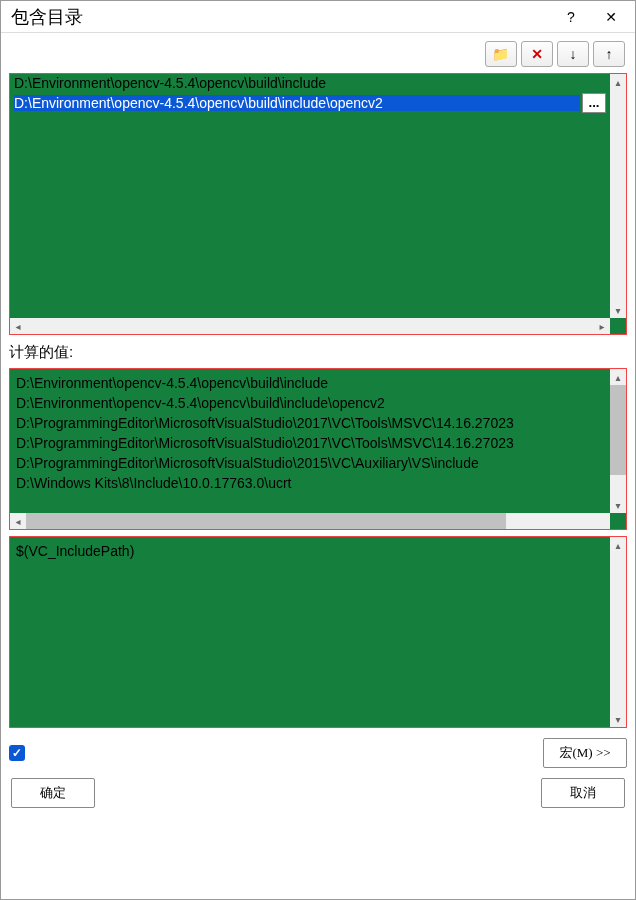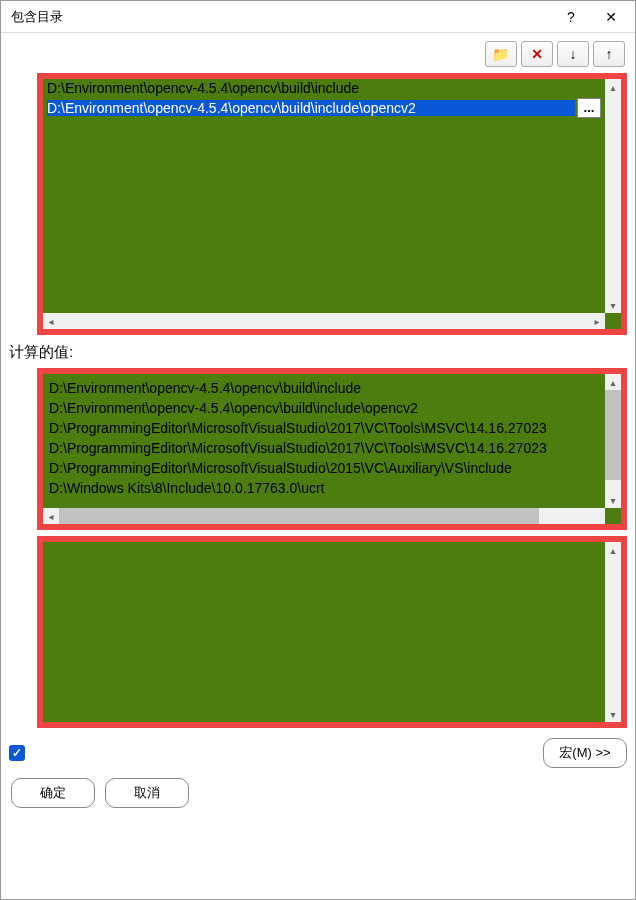--- a/index.html
+++ b/index.html
@@ -14,21 +14,21 @@
       display: flex;
       flex-direction: column;
     }
     .titlebar {
       height: 32px;
       display: flex;
       align-items: center;
       padding: 0 4px 0 10px;
       border-bottom: 1px solid #ddd;
     }
-    .titlebar .title { flex: 1; font-size: 13px; }
+    .titlebar .title { flex: 1; font-size: 18px; }
     .titlebar .tbtn {
       width: 40px;
       height: 28px;
       display: flex;
       align-items: center;
       justify-content: center;
       font-size: 14px;
       cursor: pointer;
       background: transparent;
       border: none;
@@ -52,25 +52,24 @@
       border: 1px solid #aaa;
       border-radius: 3px;
       background: linear-gradient(#fdfdfd,#eee);
       display: flex;
       align-items: center;
       justify-content: center;
       cursor: pointer;
       font-size: 14px;
     }
     .listbox, .calcbox, .inheritbox {
-      border: 6px solid #ef4444;
-      background: #4d7c0f;
+      border: 1px solid #ef4444;
+      background: #15803d;
       position: relative;
       overflow: hidden;
-      margin-left: 28px;
     }
     .listbox { height: 262px; }
     .list-inner {
       position: absolute;
       top: 0; left: 0;
       width: calc(100% - 16px);
       height: calc(100% - 16px);
       overflow: hidden;
     }
     .list-row {
@@ -184,29 +183,30 @@
       width: 16px; height: 16px;
       border-radius: 3px;
       background: #0a58d6;
       display: flex; align-items: center; justify-content: center;
       color: #fff; font-size: 12px; font-weight: bold;
     }
     .btn {
       min-width: 84px;
       height: 30px;
       border: 1px solid #888;
-      border-radius: 10px;
+      border-radius: 2px;
       background: #fff;
       font-size: 13px;
       cursor: pointer;
       padding: 0 10px;
+      font-family: Liberation Serif, serif;
     }
     .button-row {
       display: flex;
-      justify-content: flex-start;
+      justify-content: space-between;
       gap: 10px;
       padding: 4px 2px 2px 2px;
     }
     .folder-icon { color: #d9a642; }
     .x-icon { color: #c00; font-weight: bold; }
   </style>
 </head>
 <body>
 
 <div class="titlebar">
@@ -272,20 +272,21 @@
     </div>
     <div class="hscroll2">
       <div style="width:16px;height:100%;display:flex;align-items:center;justify-content:center;font-size:10px;color:#666">◂</div>
       <div class="thumb"></div>
       <div style="position:absolute;right:0;width:16px;height:100%;display:flex;align-items:center;justify-content:center;font-size:10px;color:#666">▸</div>
     </div>
   </div>
 
   <div class="inheritbox">
     <div class="inherit-inner">
+      <div>$(VC_IncludePath)</div>
     </div>
     <div class="vscroll3">
       <div style="height:16px;display:flex;align-items:center;justify-content:center;font-size:10px;color:#666">▴</div>
       <div style="position:absolute;bottom:0;height:16px;width:100%;display:flex;align-items:center;justify-content:center;font-size:10px;color:#666">▾</div>
     </div>
   </div>
 
   <div class="bottom-row">
     <div class="checkbox-wrap">
       <div class="checkbox">✓</div>

